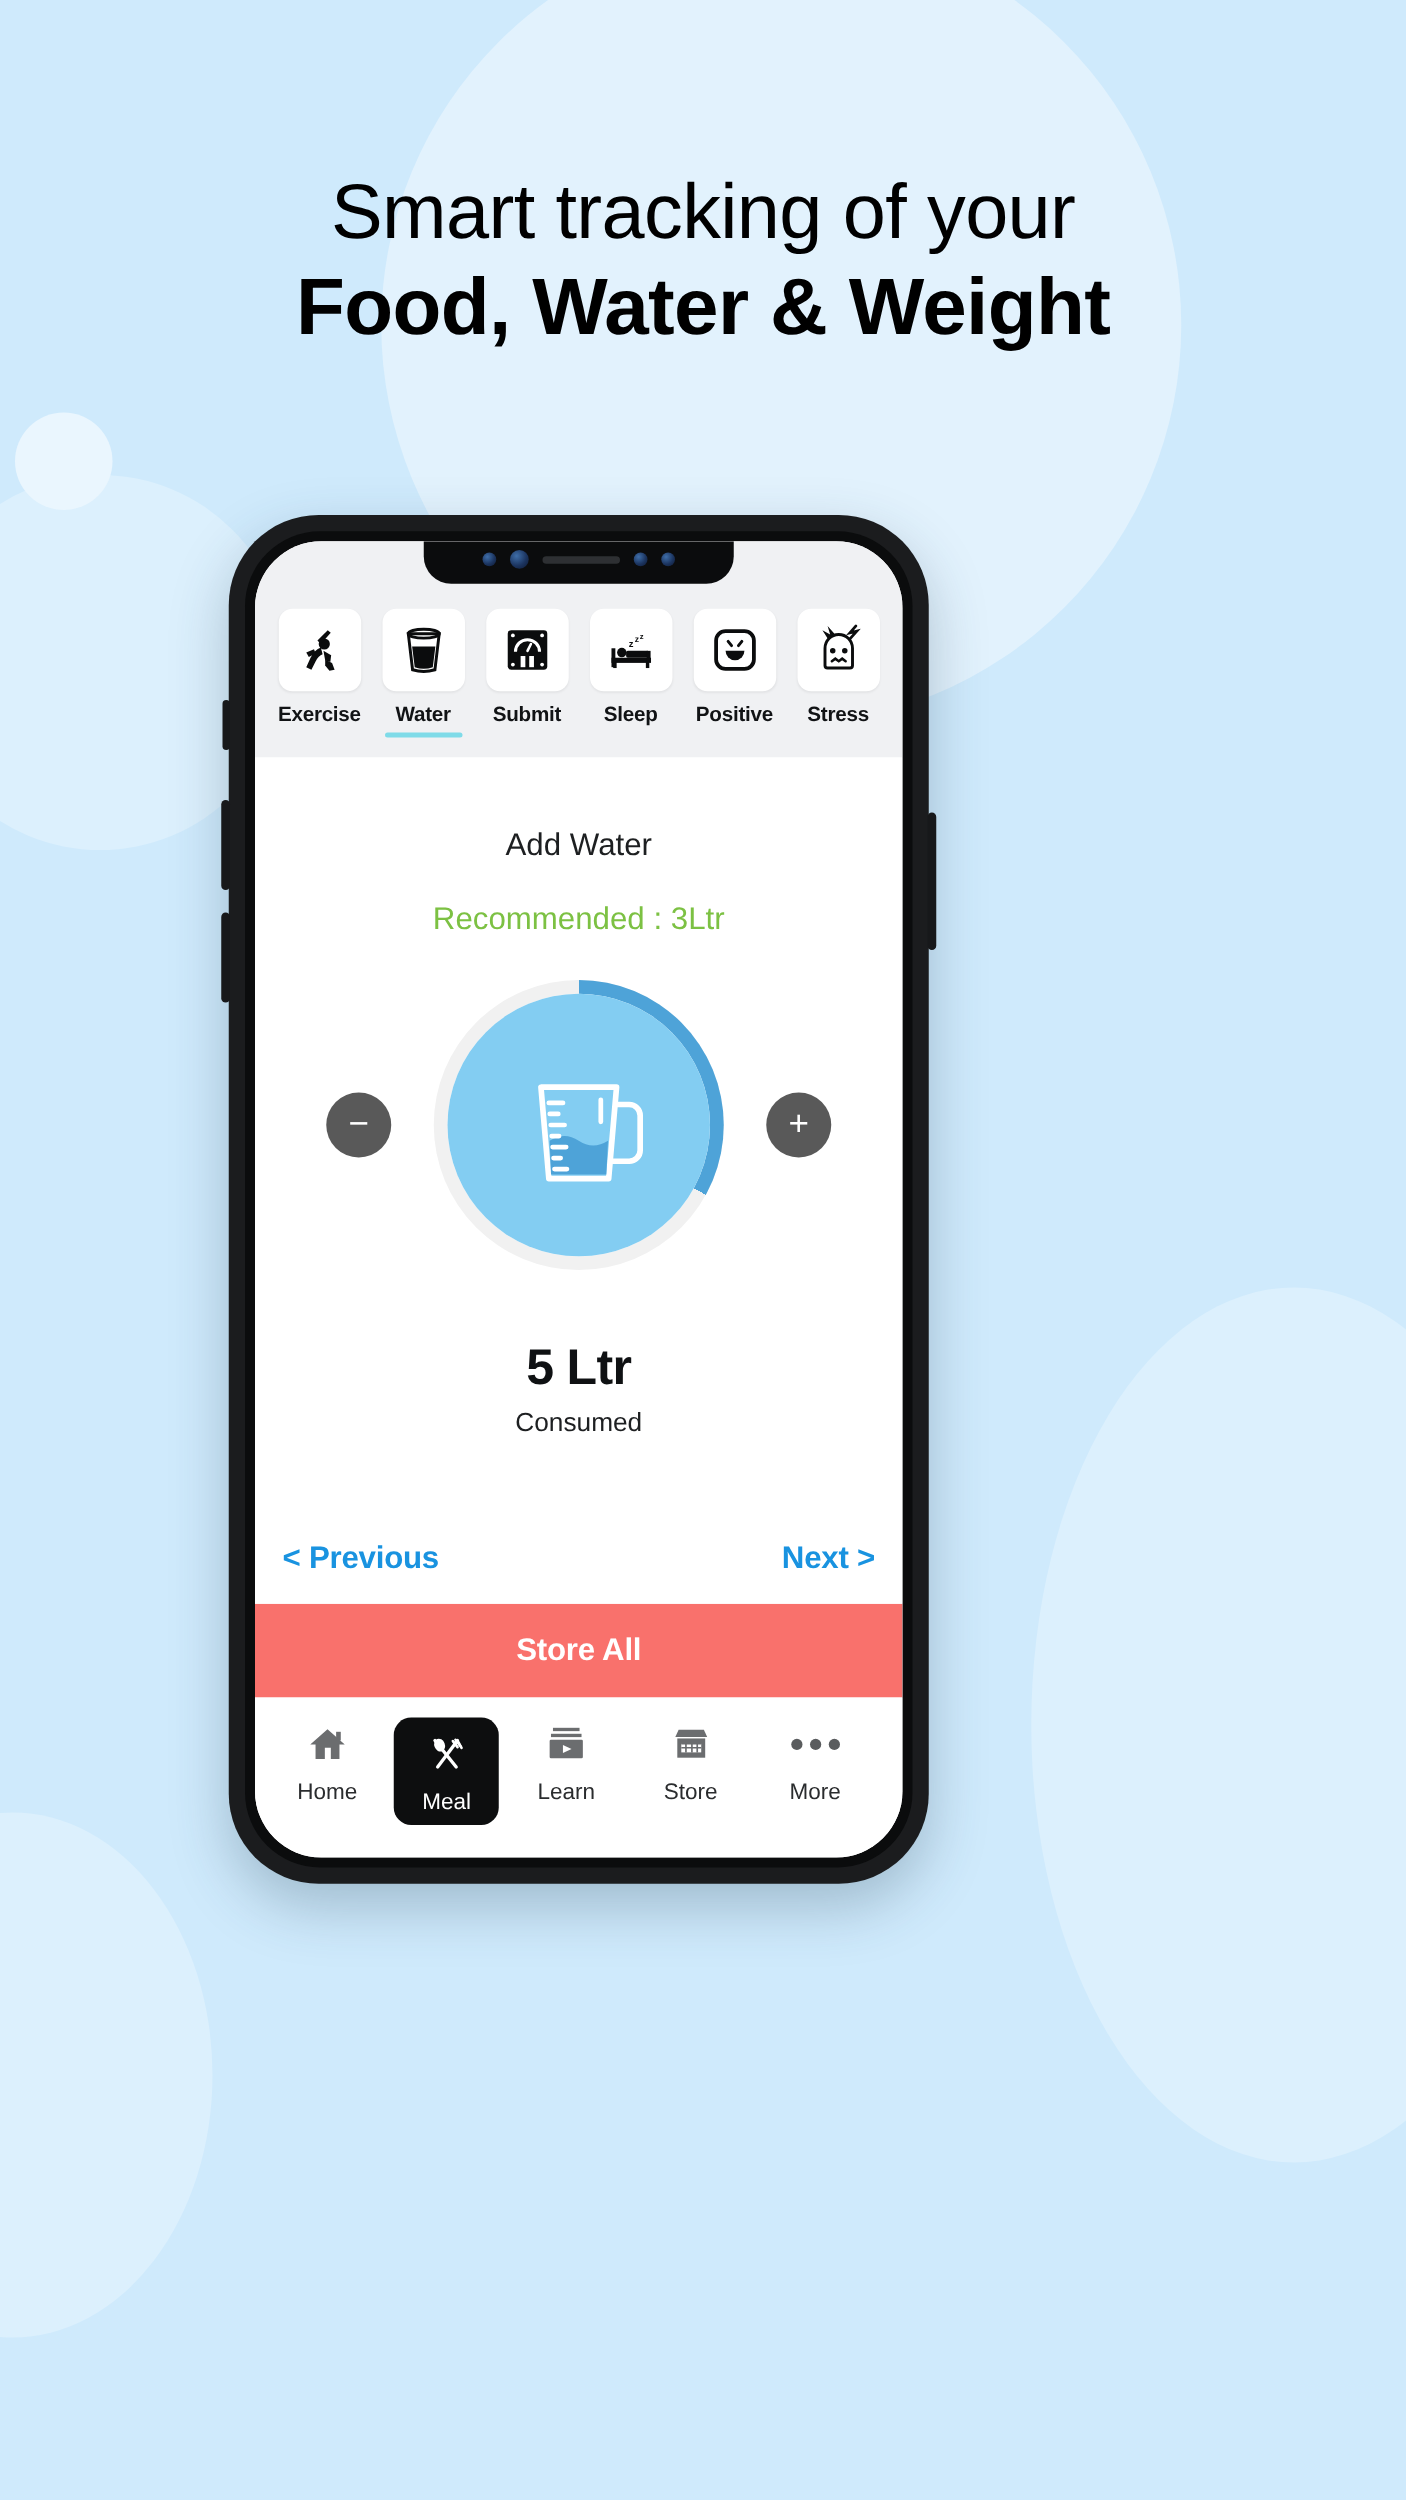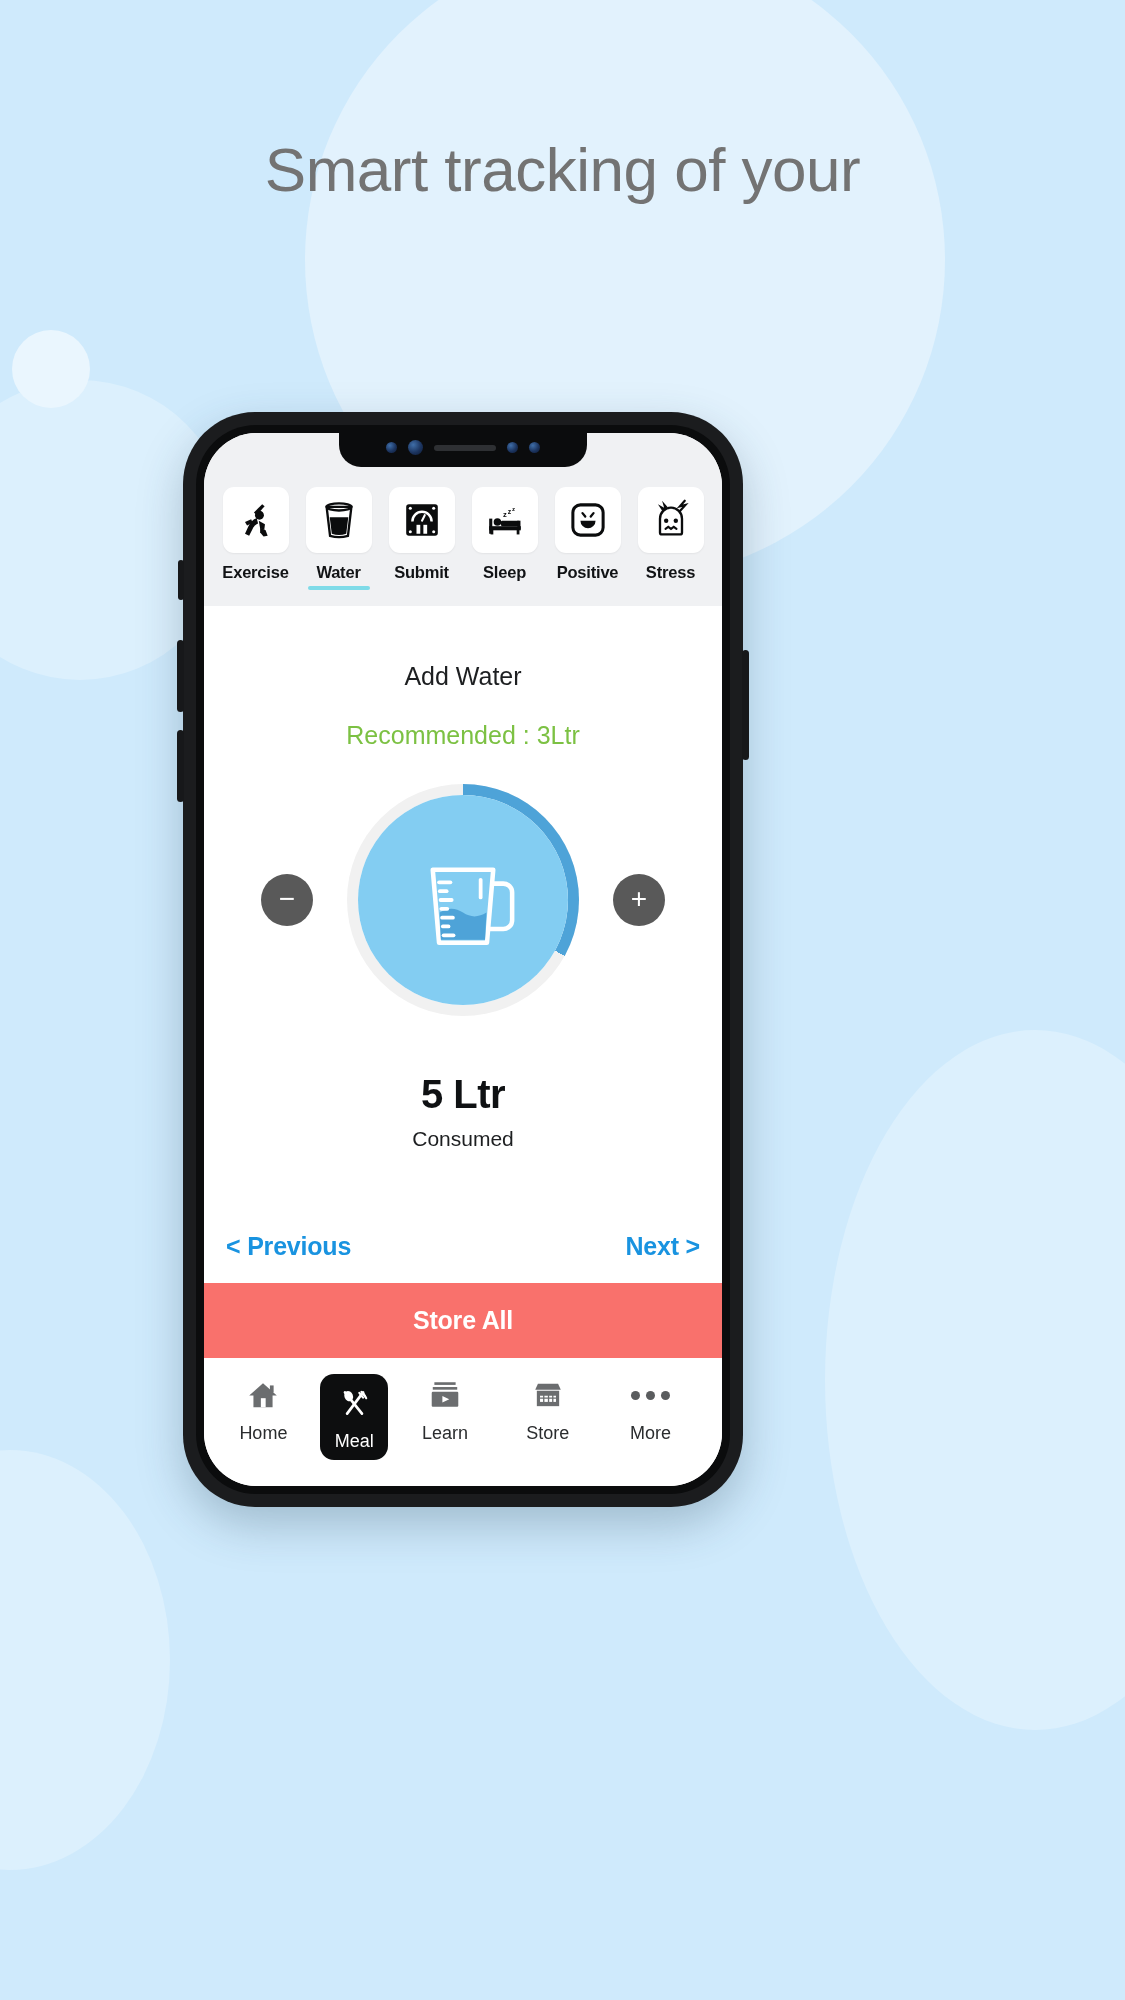--- a/index.html
+++ b/index.html
@@ -41,21 +41,21 @@
     left: -150px; top: 1450px;
     background: #dcf0fd;
   }
 
   
   #headline {
     position: absolute;
     left: 0; right: 0; top: 138px;
     text-align: center;
     z-index: 5;
-    color: #737373;
+    color: #000000;
     line-height: 1.02;
   }
   #headline .l1 {
     display: block;
     font-size: 62px;
     font-weight: 400;
     letter-spacing: -0.5px;
   }
   #headline .l2 {
     display: block;
@@ -294,40 +294,41 @@
   .bnav-label {
     margin-top: 7px;
     font-size: 18px;
     color: #2a2c2e;
     font-weight: 400;
   }
   .bnav.active {
     background: #0d0e0f;
     border-radius: 14px;
     padding: 8px 0 8px 0;
-    width: 68px;
+    width: 84px;
   }
   .bnav.active .bnav-label { color: #ffffff; }
   .dots { display: flex; gap: 6px; align-items: center; }
   .dots i {
     width: 9px; height: 9px; border-radius: 50%;
     background: #5a5c5e; display: block;
   }
 </style>
 </head>
 <body>
 
 <div class="bg-blob" id="blob-big"></div>
 <div class="bg-blob" id="blob-mid"></div>
 <div class="bg-blob" id="blob-small"></div>
 <div class="bg-blob" id="blob-lower"></div>
 <div class="bg-blob" id="blob-bottomleft"></div>
 
 <div id="headline">
   <span class="l1">Smart tracking of your</span>
+  <span class="l2">Food, Water &amp; Weight</span>
 </div>
 
 <div id="phone">
   <div class="side-btn" id="btn-mute"></div>
   <div class="side-btn" id="btn-volup"></div>
   <div class="side-btn" id="btn-voldn"></div>
   <div class="side-btn" id="btn-power"></div>
 
   <div id="phone-inner-frame">
     <div id="screen">

